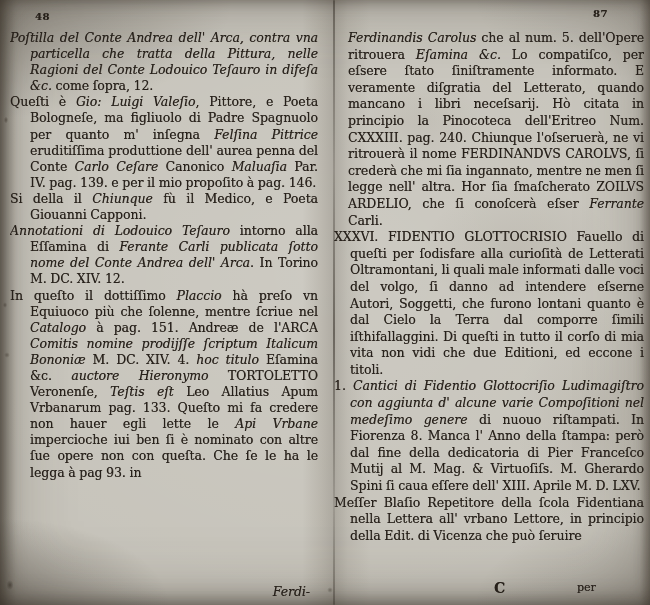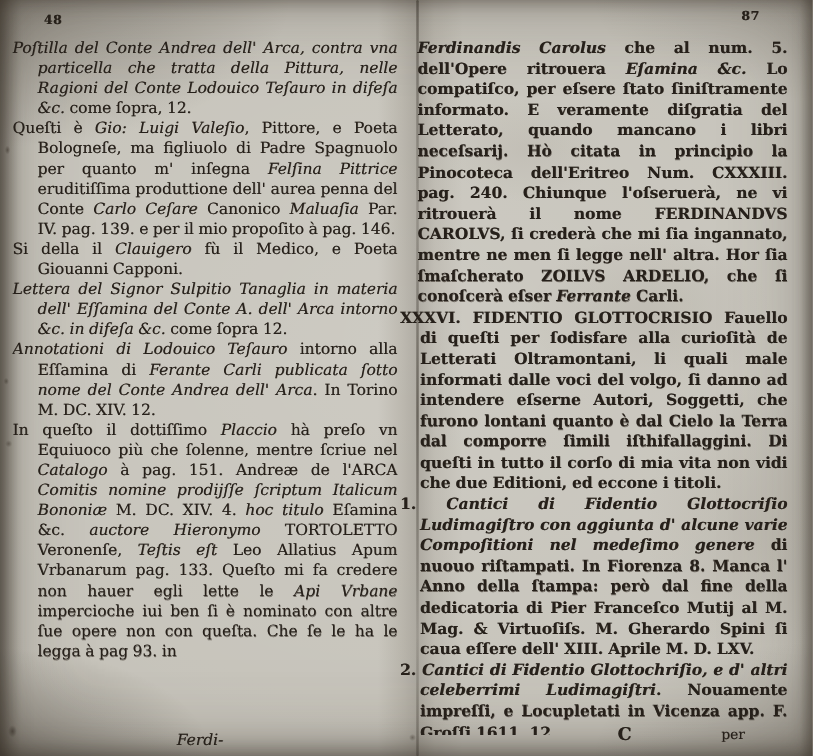--- a/index.html
+++ b/index.html
@@ -41,51 +41,49 @@
     background:linear-gradient(180deg, rgba(40,34,26,.45), rgba(40,34,26,.18) 28%, rgba(40,34,26,.5) 55%, rgba(40,34,26,.12) 84%, rgba(40,34,26,.35));
     border-radius:2px;filter:blur(.4px);
   }
   .pn{position:absolute;font-weight:bold;font-size:10px;letter-spacing:.5px;
       text-shadow:.3px .3px .4px rgba(38,30,22,.6);}
   .pn-left{left:35px;top:11px;}
   .pn-right{left:593px;top:8px;}
   .col{position:absolute;top:20px;text-align:justify;font-size:12.4px;
        text-shadow:.3px .3px .4px rgba(38,30,22,.55);word-spacing:-.3px;margin-top:10px;}
   .col-left{left:10px;width:308px;height:562px;line-height:16.1px;overflow:hidden;}
-  .col-right{left:320px;width:310px;height:558px;line-height:16.6px;overflow:hidden;font-weight:bold;}
+  .col-right{left:334px;width:310px;height:558px;line-height:16.6px;overflow:hidden;}
   .entry{margin:0;}
   .it{font-style:italic;}
-  .catch-left{position:absolute;left:10px;top:584px;width:300px;text-align:center;
+  .catch-left{position:absolute;left:10px;top:584px;width:300px;text-align:right;
        padding-right:26px;font-style:italic;font-size:12.4px;
        text-shadow:.3px .3px .4px rgba(38,30,22,.55);}
   .sig{position:absolute;left:494px;top:580px;font-size:14px;font-weight:bold;
        text-shadow:.3px .3px .4px rgba(38,30,22,.6);}
   .catch-right{position:absolute;left:577px;top:581px;font-size:11px;
        text-shadow:.3px .3px .4px rgba(38,30,22,.55);}
 </style>
 </head>
 <body>
 
 <div class="scan">
   <div class="pn pn-left">48</div>
   <div class="pn pn-right">87</div>
 
   <div class="col col-left">
       <p class="entry" style="padding-left: 20px; text-indent: -20px;"><span class="it">Poſtilla del Conte Andrea dell' Arca, contra vna particella che tratta della Pittura, nelle Ragioni del Conte Lodouico Teſauro in difeſa &amp;c. </span><span class="ro">come ſopra, 12.</span></p>
       <p class="entry" style="padding-left: 20px; text-indent: -20px;"><span class="ro">Queſti è </span><span class="it">Gio: Luigi Valeſio</span><span class="ro">, Pittore, e Poeta Bologneſe, ma figliuolo di Padre Spagnuolo per quanto m' inſegna </span><span class="it">Felſina Pittrice</span><span class="ro"> eruditiſſima produttione dell' aurea penna del Conte </span><span class="it">Carlo Ceſare</span><span class="ro"> Canonico </span><span class="it">Maluaſia</span><span class="ro"> Par. IV. pag. 139. e per il mio propoſito à pag. 146.</span></p>
-      <p class="entry" style="padding-left: 20px; text-indent: -20px;"><span class="ro">Si della il </span><span class="it">Clauigero</span><span class="ro"> fù il Medico, e Poeta Giouanni Capponi.</span></p>
-      <p class="entry" style="padding-left: 20px; text-indent: -20px;"><span class="it">Lettera del Signor Sulpitio Tanaglia in materia dell' Eſſamina del Conte A. dell' Arca intorno &amp;c. in difeſa &amp;c. </span><span class="ro">come ſopra 12.</span></p>
+      <p class="entry" style="padding-left: 20px; text-indent: -20px;"><span class="ro">Si della il </span><span class="it">Chiunque</span><span class="ro"> fù il Medico, e Poeta Giouanni Capponi.</span></p>
       <p class="entry" style="padding-left: 20px; text-indent: -20px;"><span class="it">Annotationi di Lodouico Teſauro</span><span class="ro"> intorno alla Eſſamina di </span><span class="it">Ferante Carli publicata ſotto nome del Conte Andrea dell' Arca</span><span class="ro">. In Torino M. DC. XIV. 12.</span></p>
       <p class="entry" style="padding-left: 20px; text-indent: -20px;"><span class="ro">In queſto il dottiſſimo </span><span class="it">Placcio</span><span class="ro"> hà preſo vn Equiuoco più che ſolenne, mentre ſcriue nel </span><span class="it">Catalogo</span><span class="ro"> à pag. 151. Andreæ de l'ARCA </span><span class="it">Comitis nomine prodijſſe ſcriptum Italicum Bononiæ</span><span class="ro"> M. DC. XIV. 4. </span><span class="it">hoc titulo</span><span class="ro"> Eſamina &amp;c. </span><span class="it">auctore Hieronymo</span><span class="ro"> TORTOLETTO Veronenſe, </span><span class="it">Teſtis eſt</span><span class="ro"> Leo Allatius Apum Vrbanarum pag. 133. Queſto mi fa credere non hauer egli lette le </span><span class="it">Api Vrbane</span><span class="ro"> impercioche iui ben ſi è nominato con altre ſue opere non con queſta. Che ſe le ha le legga à pag 93. in</span></p>
     </div>
   <div class="col col-right">
       <p class="entry" style="padding-left: 14px; text-indent: 0px;"><span class="it">Ferdinandis Carolus</span><span class="ro"> che al num. 5. dell'Opere ritrouera </span><span class="it">Eſamina &amp;c.</span><span class="ro"> Lo compatiſco, per eſsere ſtato ſiniſtramente informato. E veramente diſgratia del Letterato, quando mancano i libri neceſsarij. Hò citata in principio la Pinocoteca dell'Eritreo Num. CXXXIII. pag. 240. Chiunque l'oſseruerà, ne vi ritrouerà il nome FERDINANDVS CAROLVS, ſi crederà che mi ſia ingannato, mentre ne men ſi legge nell' altra. Hor ſia ſmaſcherato ZOILVS ARDELIO, che ſi conoſcerà eſser </span><span class="it">Ferrante</span><span class="ro"> Carli.</span></p>
       <p class="entry" style="padding-left: 16px; text-indent: -16px;"><span class="ro">XXXVI. FIDENTIO GLOTTOCRISIO Fauello di queſti per ſodisfare alla curioſità de Letterati Oltramontani, li quali male informati dalle voci del volgo, ſi danno ad intendere eſserne Autori, Soggetti, che furono lontani quanto è dal Cielo la Terra dal comporre ſimili iſthifallaggini. Di queſti in tutto il corſo di mia vita non vidi che due Editioni, ed eccone i titoli.</span></p>
       <p class="entry" style="padding-left: 16px; text-indent: -16px;"><span class="ro">1. </span><span class="it">Cantici di Fidentio Glottocriſio Ludimagiſtro con aggiunta d' alcune varie Compoſitioni nel medeſimo genere </span><span class="ro">di nuouo riſtampati. In Fiorenza 8. Manca l' Anno della ſtampa: però dal fine della dedicatoria di Pier Franceſco Mutij al M. Mag. &amp; Virtuoſiſs. M. Gherardo Spini ſi caua eſſere dell' XIII. Aprile M. D. LXV.</span></p>
-      <p class="entry" style="padding-left: 16px; text-indent: -16px;"><span class="ro">2. </span><span class="it">Cantici di Fidentio Glottochriſio, e d' altri celeberrimi Ludimagiſtri</span><span class="ro">. Nouamente impreſſi, e Locupletati in Vicenza app. F. Groſſi 1611. 12.</span></p>
       <p class="entry" style="padding-left: 16px; text-indent: -16px;"><span class="ro">Meſſer Blaſio Repetitore della ſcola Fidentiana nella Lettera all' vrbano Lettore, in principio della Edit. di Vicenza che può ſeruire</span></p>
     </div>
 
   <div class="gutter"></div>
 
   <div class="catch-left">Ferdi-</div>
   <div class="sig">C</div>
   <div class="catch-right">per</div>
 </div>
 

